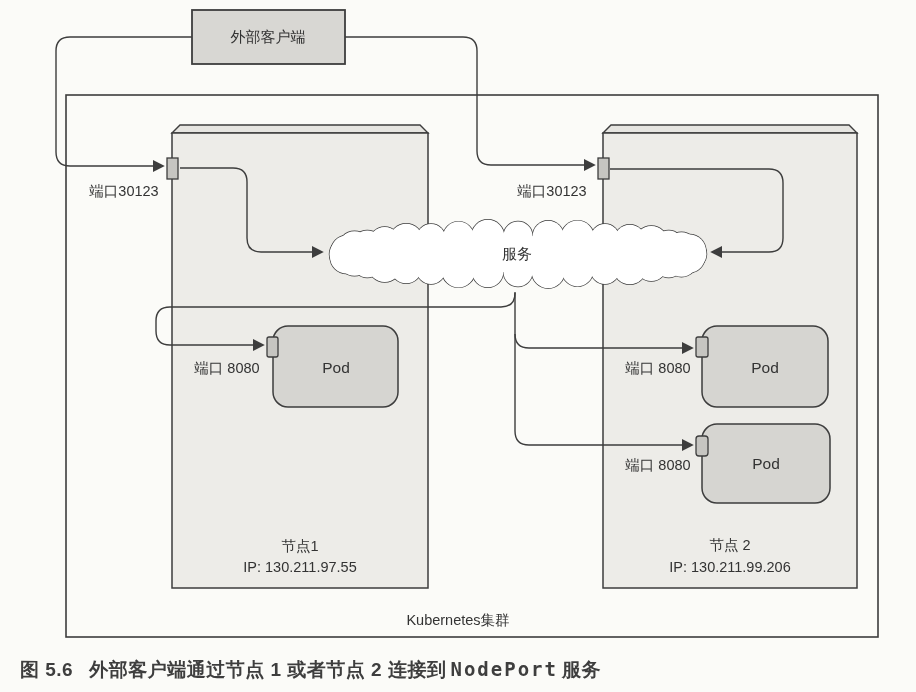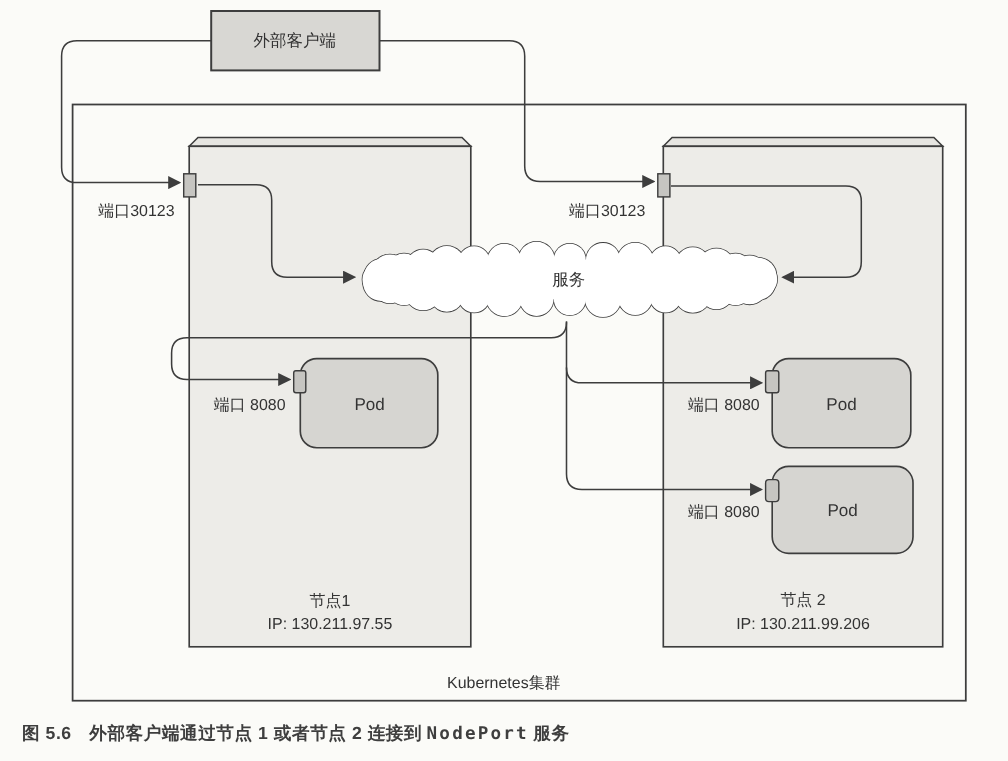--- a/index.html
+++ b/index.html
@@ -19,21 +19,21 @@
     width:916px;height:692px;position:relative;overflow:hidden;
     background:var(--c-bg);
     font-family:"Liberation Sans","DejaVu Sans",sans-serif;
   }
   svg{position:absolute;left:0;top:0;display:block;}
   svg text{fill:var(--c-text);font-family:"Liberation Sans","DejaVu Sans",sans-serif;}
   .t-mid{text-anchor:middle;}
   .shape-line{fill:none;stroke:var(--c-line);stroke-width:1.4;}
   .caption{
     position:absolute;left:20px;top:657px;width:880px;
-    font-size:16px;font-weight:bold;color:var(--c-caption);
+    font-size:19px;font-weight:bold;color:var(--c-caption);
     white-space:nowrap;letter-spacing:.5px;
   }
   .caption .fig-no{margin-right:16px;}
   .caption .code{
     font-family:"DejaVu Sans Mono","Liberation Mono",monospace;
     font-weight:bold;letter-spacing:2px;margin:0 4px;
   }
 </style>
 </head>
 <body>

